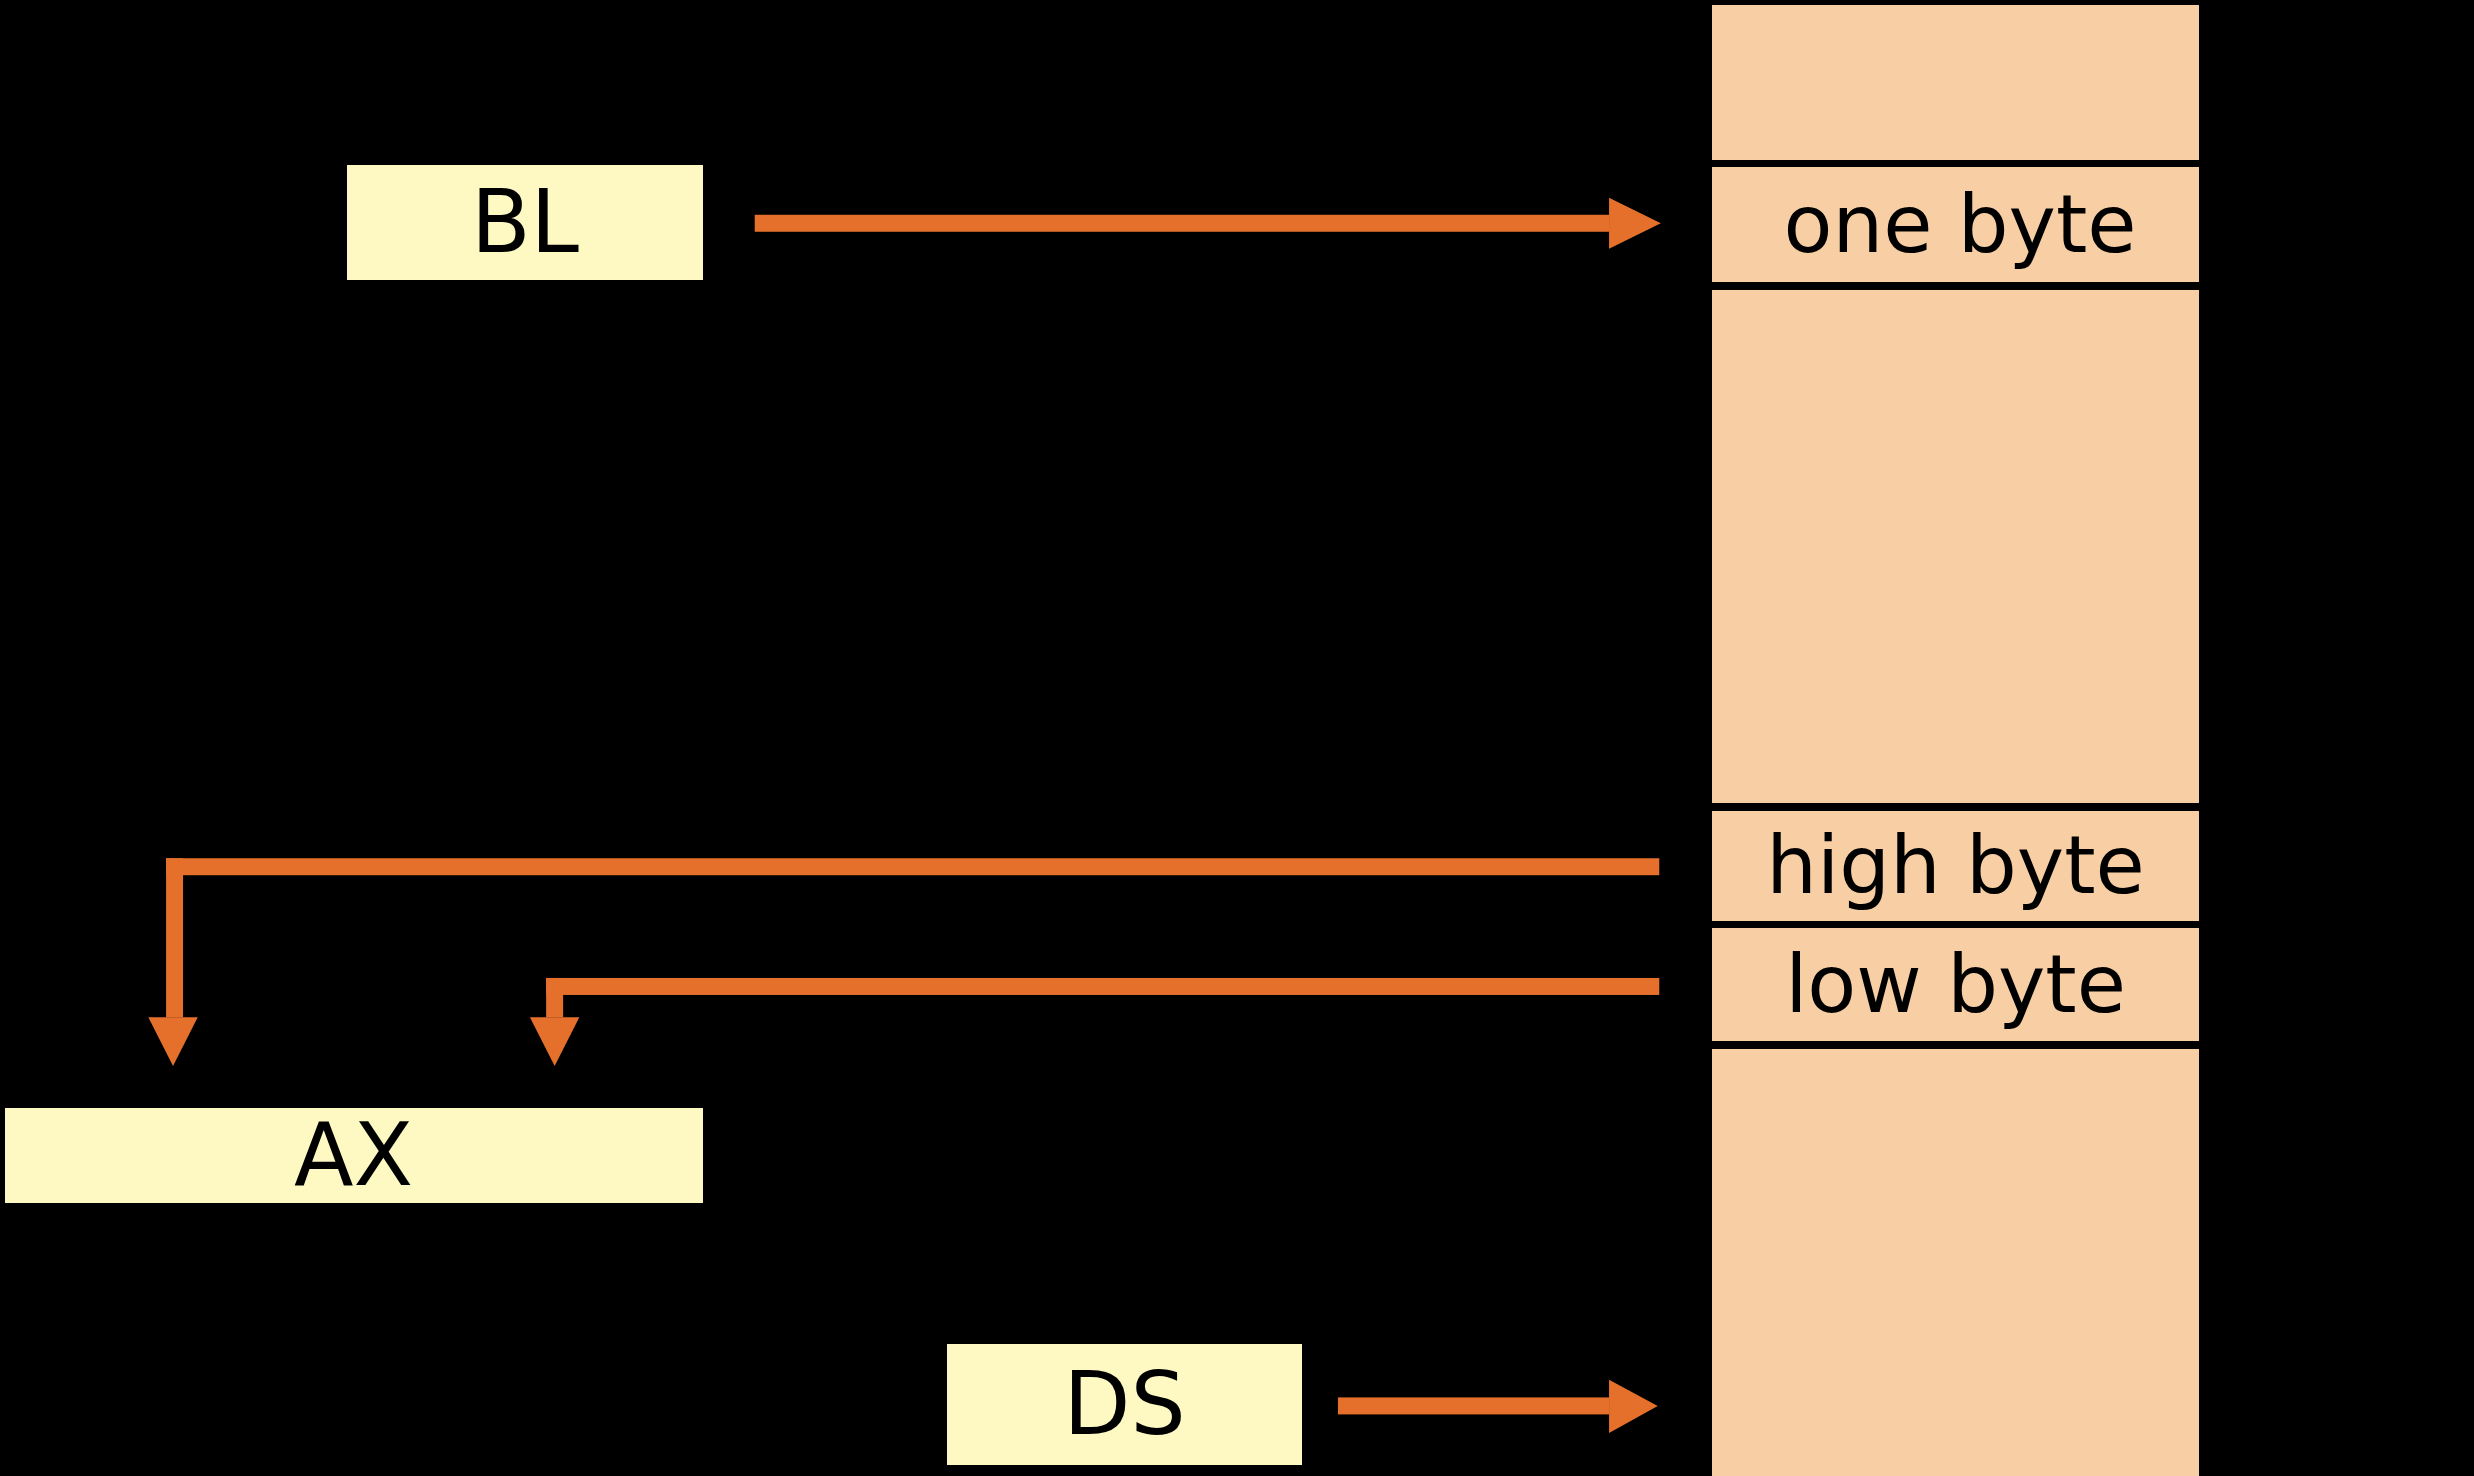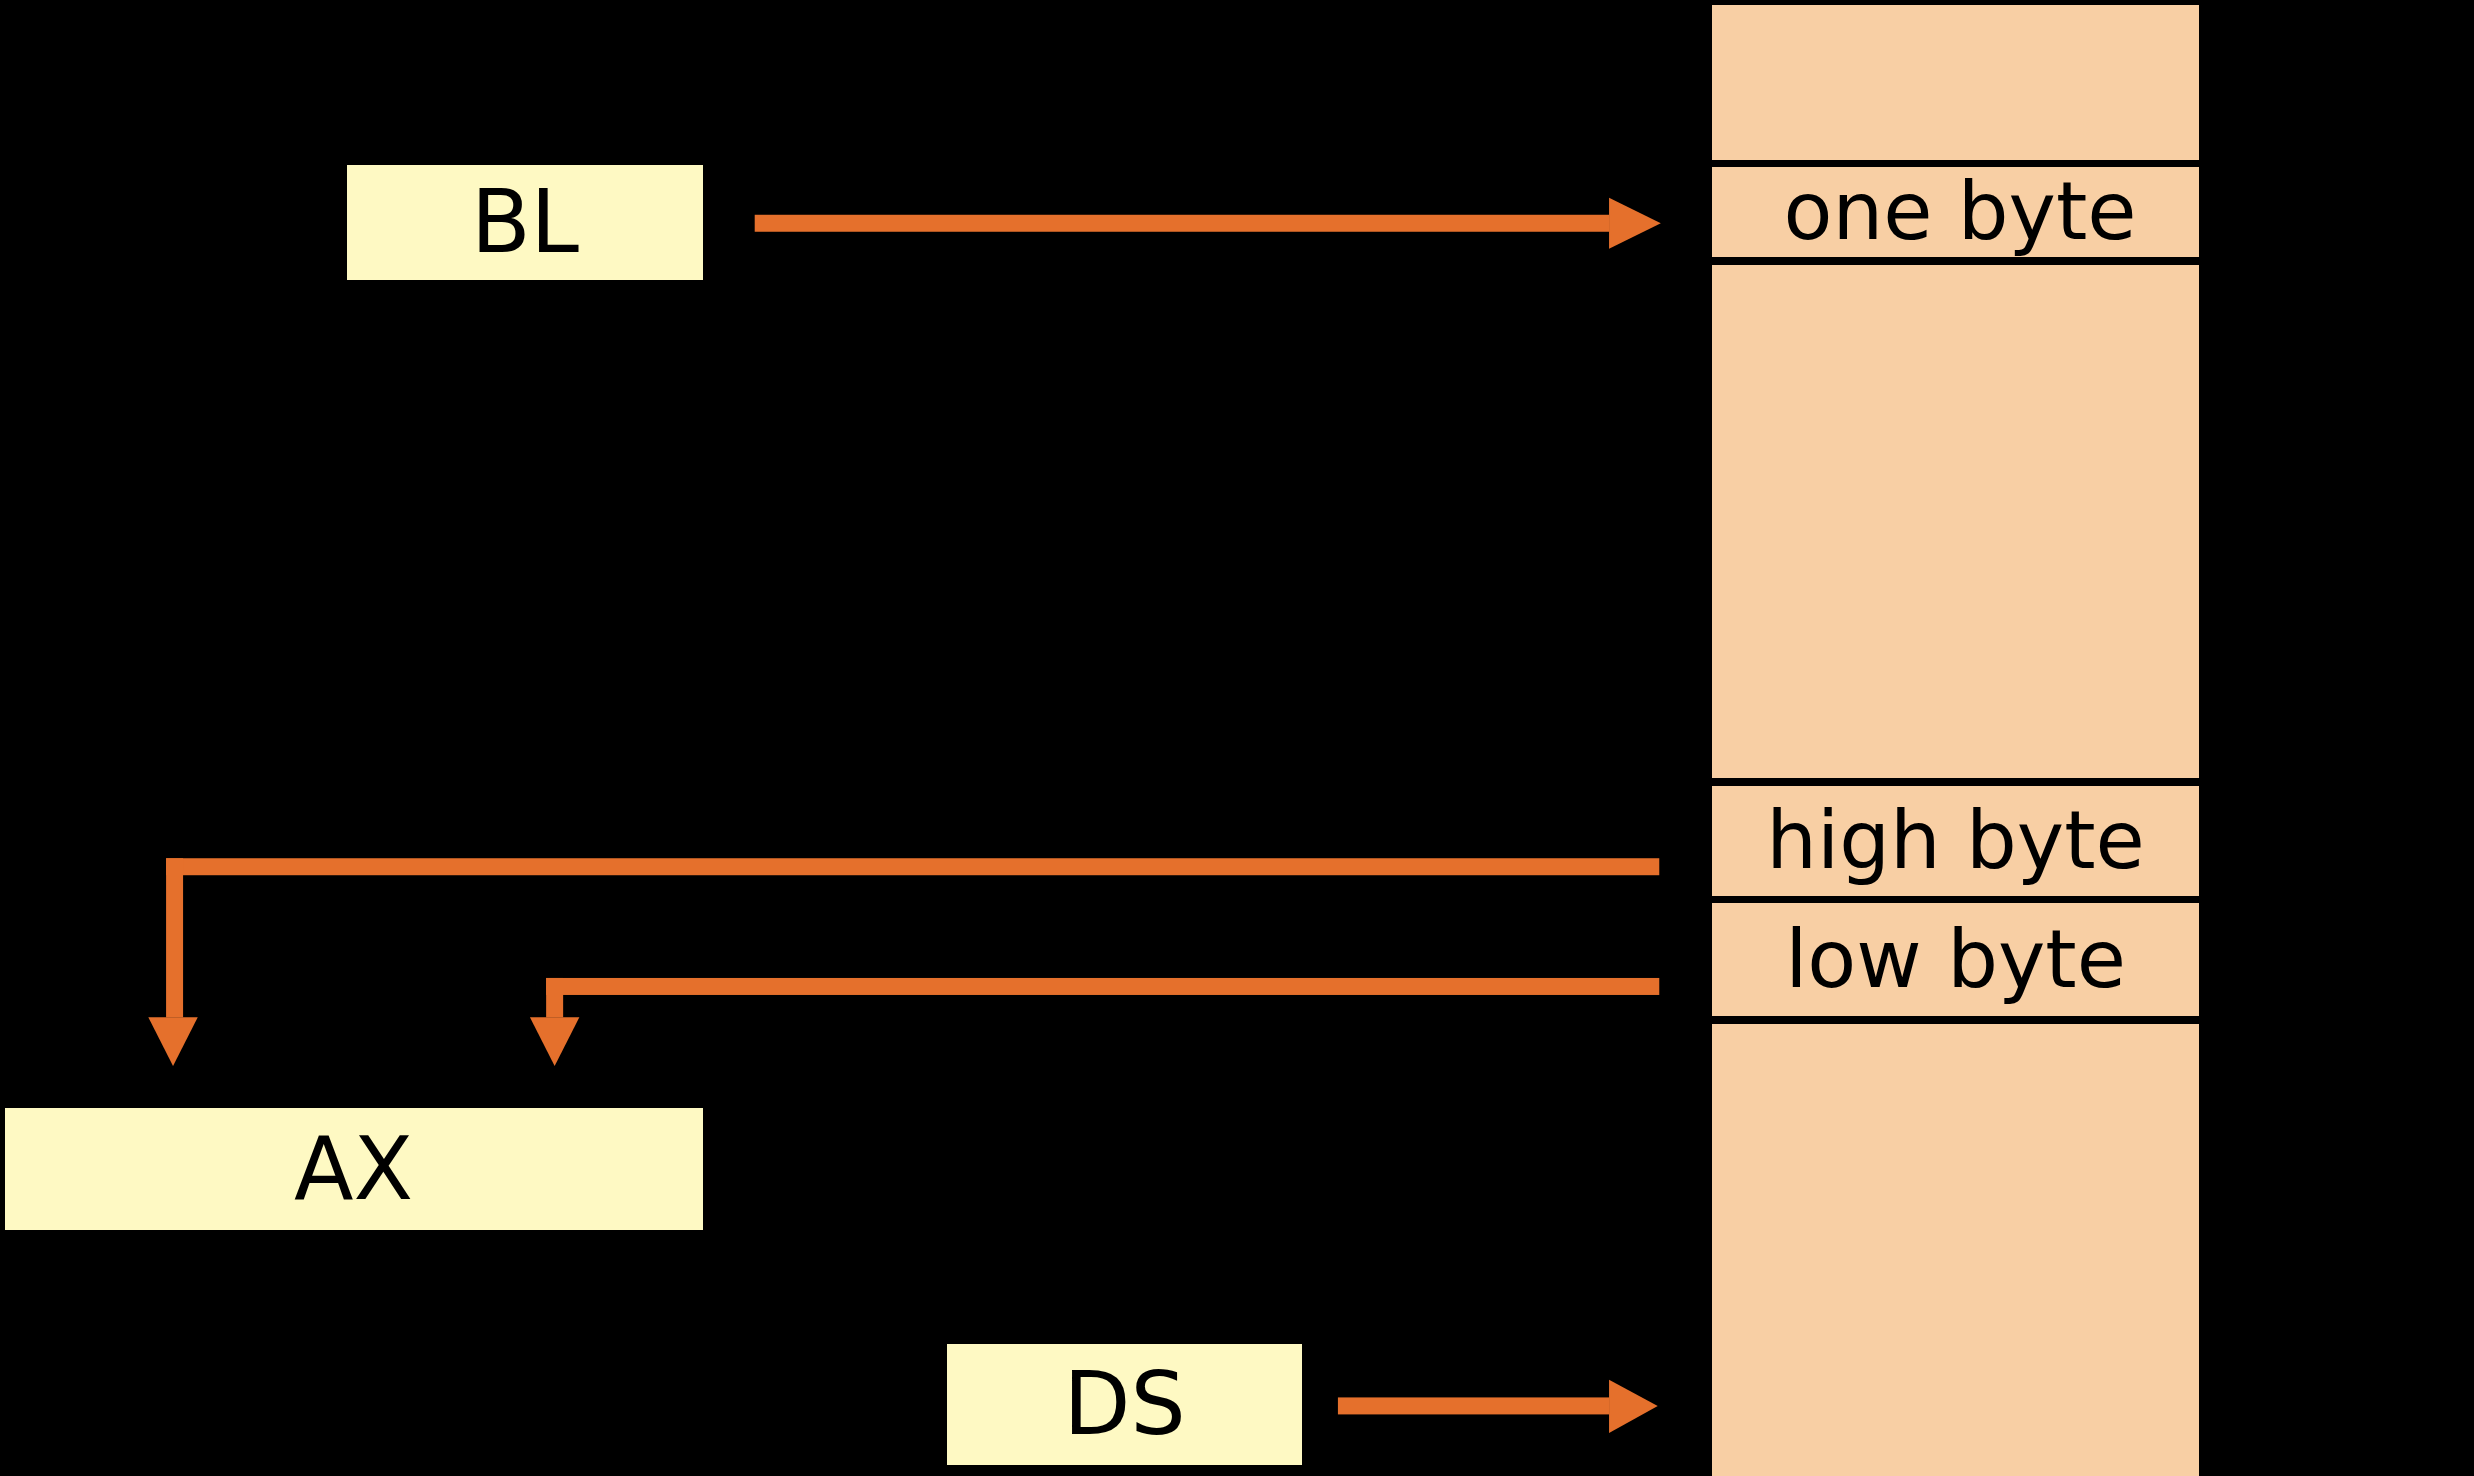--- a/index.html
+++ b/index.html
@@ -23,21 +23,21 @@
     position: absolute;
     background: #fef9c3;
     display: flex;
     align-items: center;
     justify-content: center;
     font-size: 87px;
     line-height: 1;
     color: #000000;
   }
   #bl-box { left: 347px; top: 165px; width: 356px; height: 115px; }
-  #ax-box { left: 4.6px;   top: 1108px; width: 698px; height: 122px; }
+  #ax-box { left: 4.6px;   top: 1108px; width: 698px; height: 95px; }
   #ds-box { left: 947px; top: 1344px; width: 355px; height: 121px; }
 
   .memory-column {
     position: absolute;
     left: 1712px;
     top: 4.6px;
     width: 487px;
     height: 1472px;
     background: #F8CFA4;
     display: flex;
@@ -51,21 +51,21 @@
     line-height: 1;
     color: #000000;
     flex: 0 0 auto;
   }
   .mem-divider {
     flex: 0 0 auto;
     height: 7.7px;
     background: #000000;
   }
   #cell-top      { height: 155px; }
-  #cell-onebyte  { height: 90px; margin-left: 9px; }
+  #cell-onebyte  { height: 115px; margin-left: 9px; }
   #cell-mid      { height: 513px; }
   #cell-highbyte { height: 110px; }
   #cell-lowbyte  { height: 113px; }
   #cell-bottom   { height: 429px; }
 
   .arrow-layer {
     position: absolute;
     inset: 0;
     pointer-events: none;
   }

